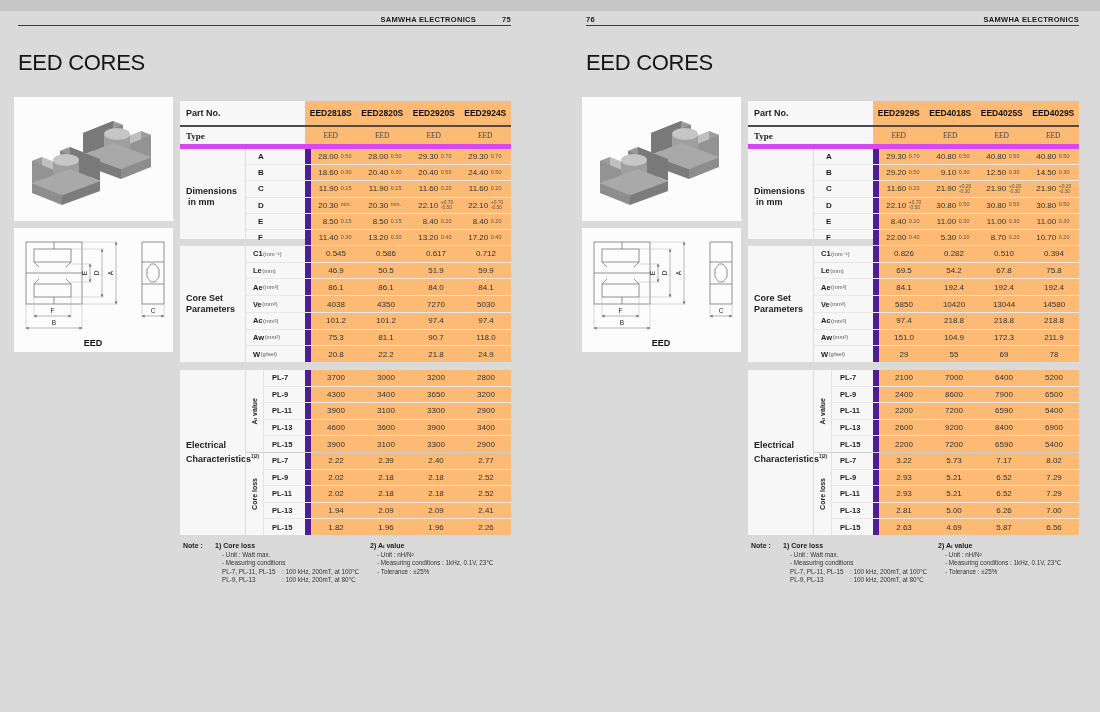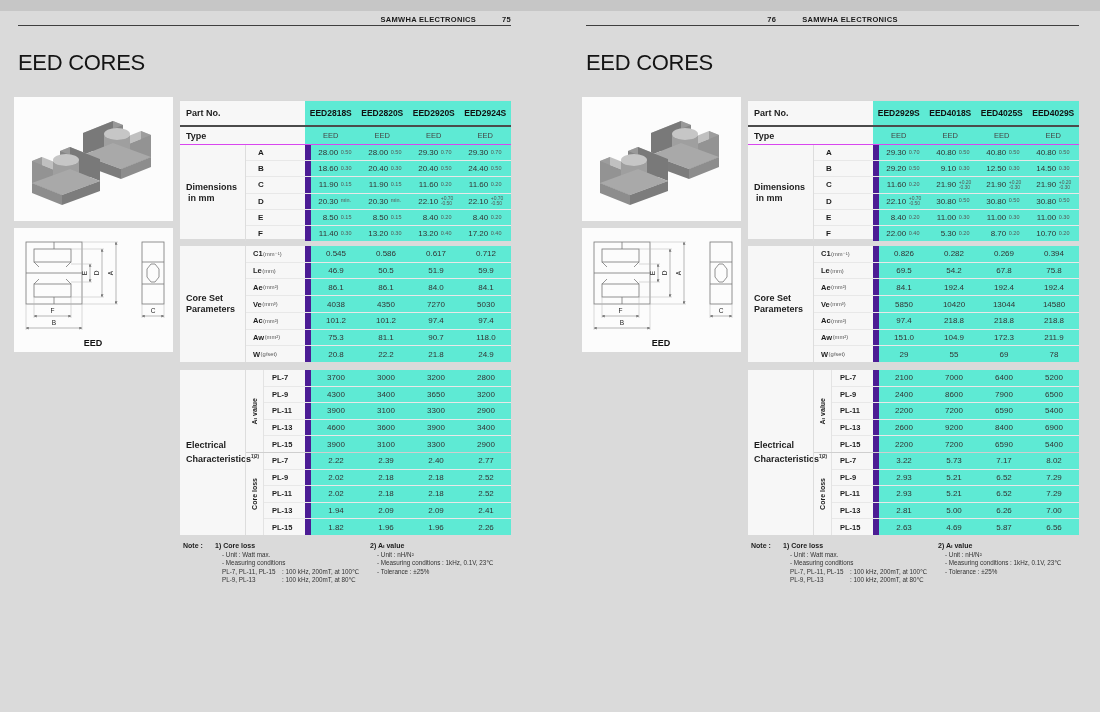--- a/index.html
+++ b/index.html
@@ -4,36 +4,36 @@
 <style>
   html,body{margin:0;padding:0;}
   body{width:1100px;height:712px;background:#dadada;font-family:"Liberation Sans","DejaVu Sans",sans-serif;color:#222;position:relative;overflow:hidden;}
   .topband{position:absolute;left:0;top:0;width:1100px;height:11px;background:#c6c6c6;}
   .page{position:absolute;top:0;width:550px;height:712px;}
   .p0{left:0;--ox:0px;}
   .p1{left:550px;--ox:18px;}
   .hdr{position:absolute;top:11px;left:calc(18px + var(--ox));width:493px;height:13px;border-bottom:1px solid #3f3f3f;
        display:flex;align-items:flex-end;column-gap:26px;font-size:7.5px;font-weight:bold;letter-spacing:.3px;color:#1a1a1a;padding-bottom:1px;}
   .hdr-right{justify-content:flex-end;}
-  .hdr-left{justify-content:center;}
+  .hdr-left{justify-content:space-between;}
   .title{position:absolute;left:calc(18px + var(--ox));top:50px;font-size:22px;font-weight:normal;letter-spacing:-.3px;color:#141414;}
   .whitebox{position:absolute;background:#fcfcfc;left:calc(14px + var(--ox));width:159px;height:124px;}
   .photo{top:97px;}
   .diag{top:228px;}
   .whitebox svg{display:block;width:159px;height:124px;}
   
   .tbl{position:absolute;left:calc(180px + var(--ox));width:331px;background:#f7f7f7;font-size:8px;color:#333;}
   .t-dims{top:100px;height:138px;border-top:1px solid #d8d8d8;}
   .t-core{top:246px;height:116px;}
   .t-elec{top:370px;height:165px;}
   .row{display:flex;align-items:center;}
   .row.head{height:24px;border-bottom:2px solid #4b4b4b;}
-  .row.type{height:17px;border-bottom:1px solid #d946ef;}
+  .row.type{height:17px;border-bottom:5px solid #d946ef;font-family:Liberation Serif, serif;}
   .c-lblspan{width:125px;padding-left:6px;font-weight:bold;font-size:9px;color:#1c1c1c;box-sizing:border-box;}
-  .dataw{flex:1;display:flex;align-self:stretch;align-items:center;background:#5eead4;}
+  .dataw{flex:1;display:flex;align-self:stretch;align-items:center;background:#fdba74;}
   .dataw.bl{border-left:6px solid #4c1d95;}
   .col{flex:1;display:flex;justify-content:center;align-items:center;}
   .pn-col{font-weight:bold;font-size:8.5px;color:#111;}
   .type-col{font-size:7.5px;color:#444;}
   .dimwrap,.corewrap,.elecwrap{display:flex;align-items:stretch;}
   .dimwrap{height:96px;}
   .corewrap{height:116px;}
   .elecwrap{height:165px;}
   .biglabel{width:65px;box-sizing:border-box;padding-left:6px;display:flex;flex-direction:column;justify-content:center;
             font-weight:bold;font-size:9px;line-height:11px;color:#1c1c1c;}
@@ -829,21 +829,21 @@
       </div>
       <div class="rowsarea">
           <div class="crow">
             <div class="pkey">
               <span class="pn">C1</span>
               <span class="pu">(mm⁻¹)</span>
             </div>
             <div class="dataw bl">
               <div class="col cval">0.826</div>
               <div class="col cval">0.282</div>
-              <div class="col cval">0.269</div>
+              <div class="col cval">0.510</div>
               <div class="col cval">0.394</div>
             </div>
           </div>
           <div class="crow">
             <div class="pkey">
               <span class="pn">Le</span>
               <span class="pu">(mm)</span>
             </div>
             <div class="dataw bl">
               <div class="col cval">69.5</div>

